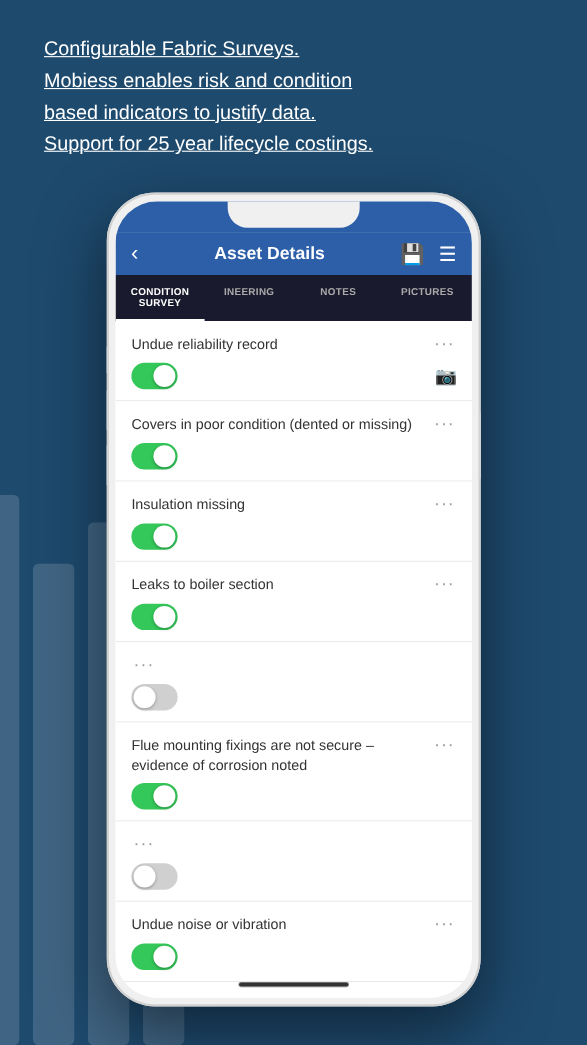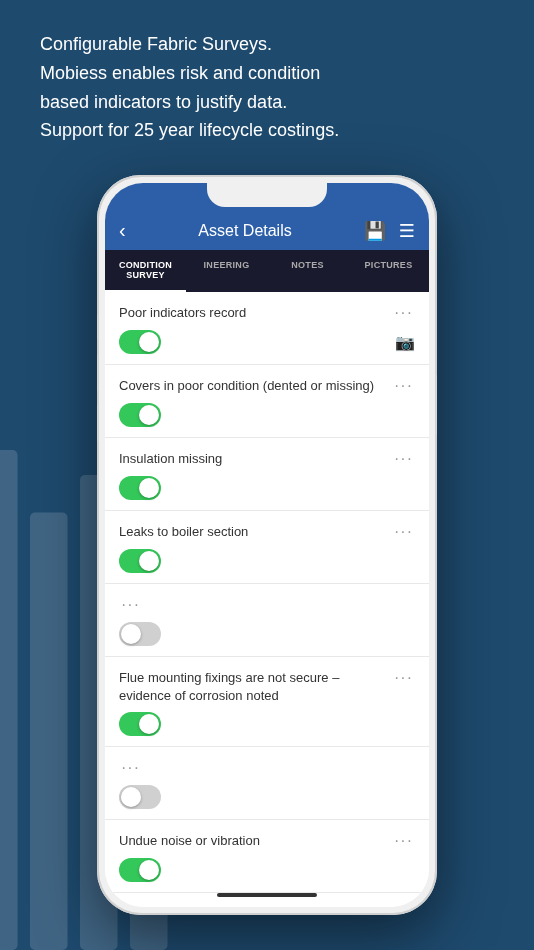--- a/index.html
+++ b/index.html
@@ -16,20 +16,21 @@
     .bg-text {
       position: absolute;
       top: 30px;
       left: 0;
       right: 16px;
       padding: 0 40px;
       color: white;
       font-size: 18px;
       line-height: 1.6;
       z-index: 1;
+      text-decoration: underline;
     }
 
     
     .bg-deco {
       position: absolute;
       bottom: 0;
       left: -60px;
       width: 280px;
       height: 500px;
       opacity: 0.15;
@@ -92,21 +93,21 @@
 
     .header-back {
       color: white;
       font-size: 20px;
       cursor: pointer;
     }
 
     .header-title {
       color: white;
       font-size: 16px;
-      font-weight: 400;
+      font-weight: 700;
     }
 
     .header-icons {
       display: flex;
       gap: 12px;
       align-items: center;
     }
 
     .header-icon {
       color: white;
@@ -298,21 +299,21 @@
       <div class="tab-item active">CONDITION SURVEY</div>
       <div class="tab-item">INEERING</div>
       <div class="tab-item">NOTES</div>
       <div class="tab-item">PICTURES</div>
     </div>
 
     <div class="content-area">
 
       <div class="survey-item">
         <div class="survey-item-header">
-          <span class="survey-item-label">Poor indicators record</span>
+          <span class="survey-item-label">Undue reliability record</span>
           <span class="survey-item-menu">···</span>
         </div>
         <div class="survey-item-footer">
           <div class="toggle on">
             <div class="toggle-thumb"></div>
           </div>
           <span class="camera-icon">📷</span>
         </div>
       </div>
 

